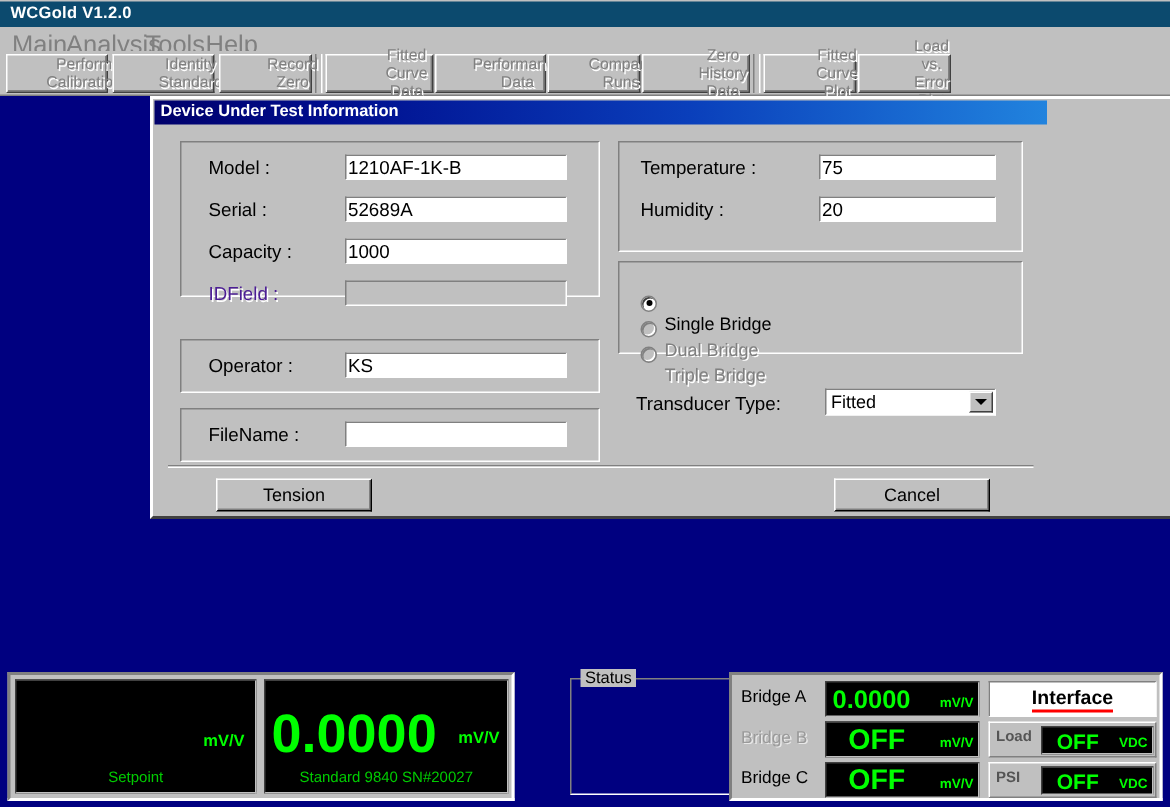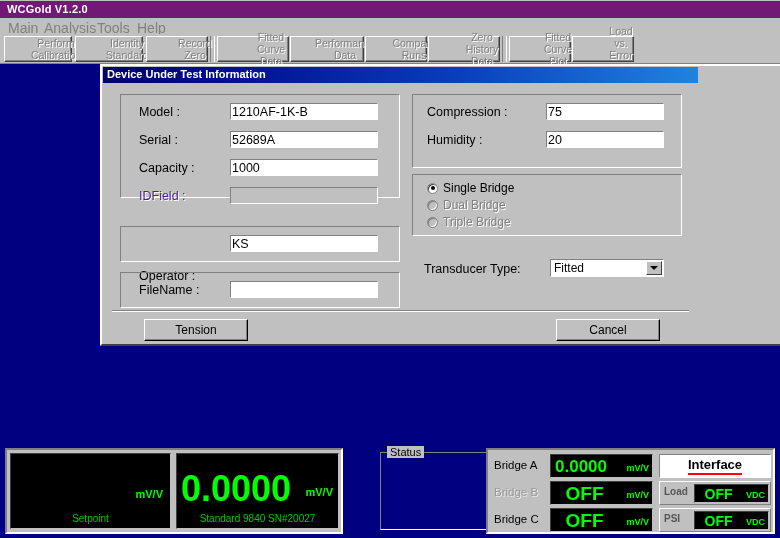--- a/index.html
+++ b/index.html
@@ -21,21 +21,21 @@
     left: 0; top: 0;
     width: 780px; height: 538px;
     background: #000080;
   }
 
   
   .titlebar {
     position: absolute;
     left: 0; top: 0;
     width: 780px; height: 18px;
-    background: #701a75;
+    background: #0c4a6e;
     border-top: 1px solid #c0c0c0;
     box-sizing: border-box;
   }
   .titlebar .title {
     position: absolute;
     left: 7px; top: 2px;
     color: #ffffff;
     font-weight: bold;
     font-size: 11px;
     letter-spacing: 0.2px;
@@ -45,21 +45,21 @@
   .menubar {
     position: absolute;
     left: 0; top: 18px;
     width: 780px; height: 16px;
     background: #c0c0c0;
   }
   .menuitem {
     position: absolute;
     top: 2px;
     color: #808080;
-    font-size: 14px;
+    font-size: 17px;
   }
 
   
   .toolbar {
     position: absolute;
     left: 0; top: 34px;
     width: 780px; height: 30px;
     background: #c0c0c0;
     border-bottom: 1px solid #808080;
     box-sizing: border-box;
@@ -186,21 +186,21 @@
     position: absolute;
     left: 2.5px; top: 2.5px;
     width: 4px; height: 4px;
     border-radius: 50%;
     background: #000000;
   }
   .radio-mark.disabled {
     background: #c0c0c0;
     box-shadow: inset 1px 1px 0 #808080, inset -1px -1px 0 #ffffff;
   }
-  .radio-label { color: #000; }
+  .radio-label { color: #000; margin-top: 28px; }
   .radio-label.disabled { color: #808080; text-shadow: 1px 1px 0 #ffffff; }
 
   
   .combo {
     position: absolute;
     height: 18px;
     background: #ffffff;
     border-top: 1px solid #808080;
     border-left: 1px solid #808080;
     border-right: 1px solid #ffffff;
@@ -420,31 +420,31 @@
       <span class="fld-label" style="left:18px; top:38px;">Serial :</span>
       <span class="fld-label" style="left:18px; top:66px;">Capacity :</span>
       <span class="fld-label disabled" style="left:18px; top:94px;">IDField :</span>
     </div>
     <input class="textbox" style="left: 128px; top: 37px; width: 148px;" value="1210AF-1K-B">
     <input class="textbox" style="left: 128px; top: 65px; width: 148px;" value="52689A">
     <input class="textbox" style="left: 128px; top: 93px; width: 148px;" value="1000">
     <input class="textbox disabled" style="left: 128px; top: 121px; width: 148px;" disabled="" value="">
 
     <div class="groupbox" style="left:18px; top:160px; width:280px; height:36px;">
-      <span class="fld-label" style="left:18px; top:10px;margin-top:32px;">Operator :</span>
+      <span class="fld-label" style="left:18px; top:10px;">Operator :</span>
     </div>
     <input class="textbox" style="left: 128px; top: 169px; width: 148px;" value="KS">
 
     <div class="groupbox" style="left:18px; top:206px; width:280px; height:36px;">
       <span class="fld-label" style="left:18px; top:10px;">FileName :</span>
     </div>
     <input class="textbox" style="left: 128px; top: 215px; width: 148px;" value="">
 
     <div class="groupbox" style="left:310px; top:28px; width:270px; height:74px;">
-      <span class="fld-label" style="left:14px; top:10px;">Compression :</span>
+      <span class="fld-label" style="left:14px; top:10px;">Temperature :</span>
       <span class="fld-label" style="left:14px; top:38px;">Humidity :</span>
     </div>
     <input class="textbox" style="left: 444px; top: 37px; width: 118px;" value="75">
     <input class="textbox" style="left: 444px; top: 65px; width: 118px;" value="20">
 
     <div class="groupbox" style="left:310px; top:108px; width:270px; height:62px;">
       <div class="radio-row" style="left:14px; top:6px;">
         <span class="radio-mark checked"></span>
         <span class="radio-label">Single Bridge</span>
       </div>

